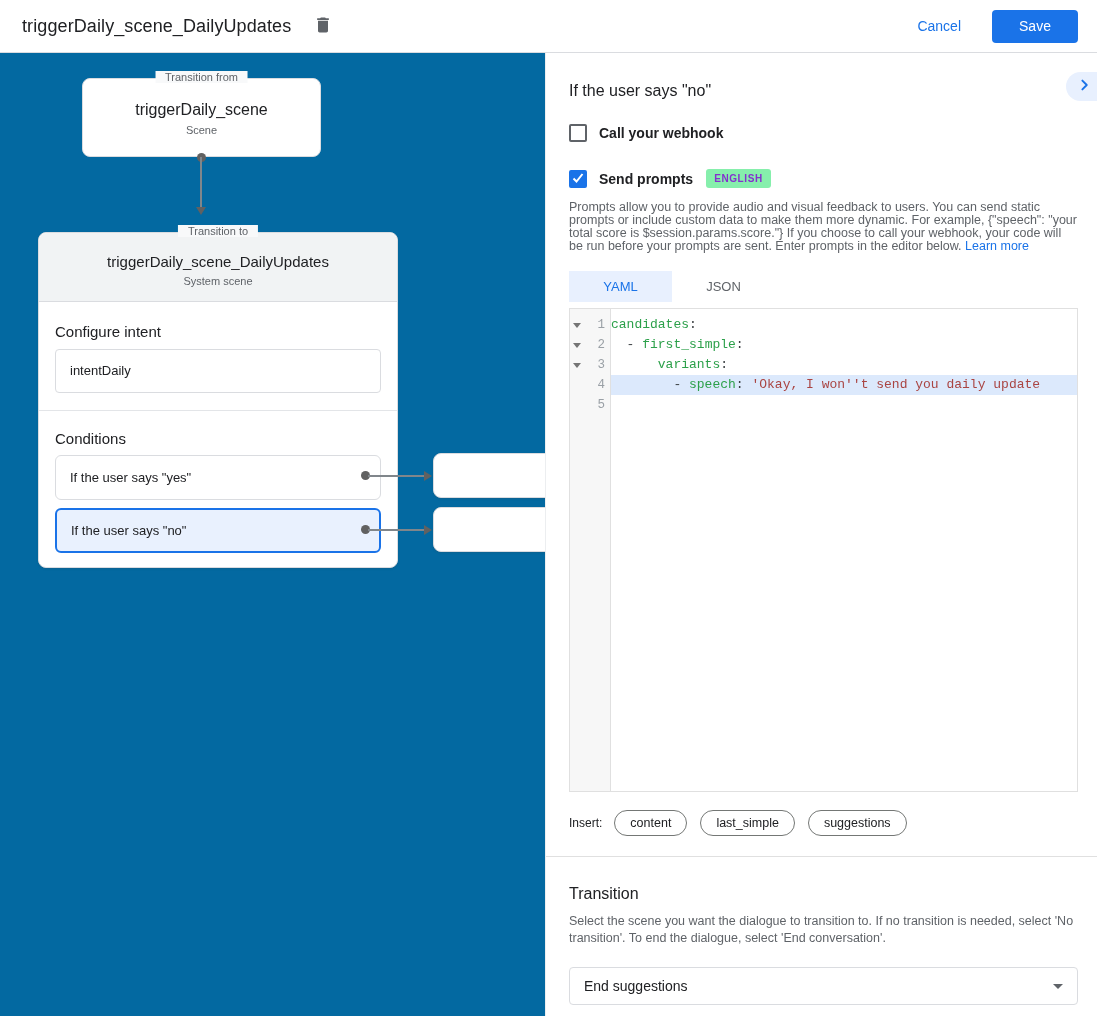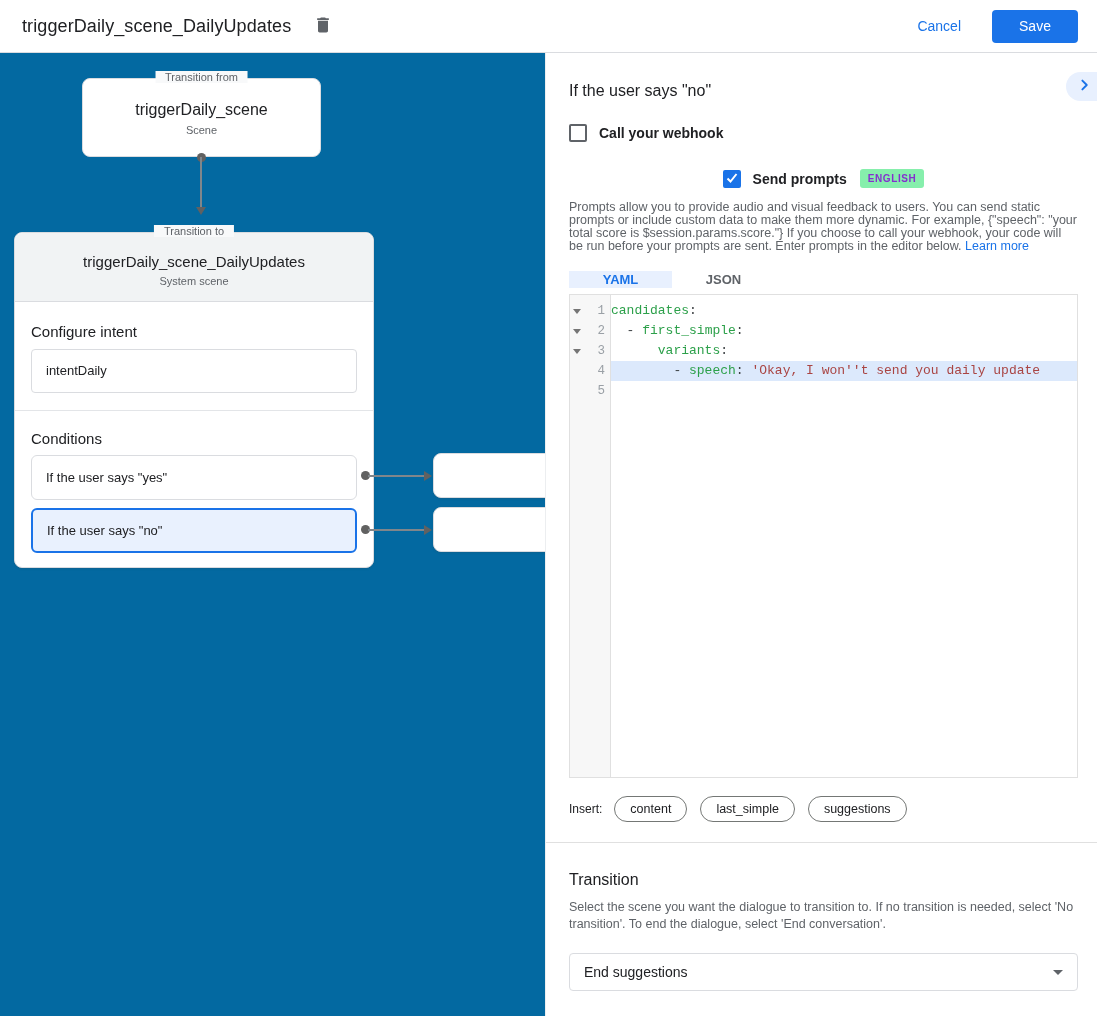--- a/index.html
+++ b/index.html
@@ -32,21 +32,21 @@
   .from-sub { margin-top:5px; font-size:11px; color:#5f6368; }
 
   .conn-dot { position:absolute; width:9px; height:9px; border-radius:50%; background:#616161; }
   .vline { position:absolute; width:2px; background:#80868b; }
   .arrow-down { position:absolute; width:0; height:0;
     border-left:5px solid transparent; border-right:5px solid transparent; border-top:8px solid #616161; }
   .hline { position:absolute; height:2px; background:#80868b; }
   .arrow-right { position:absolute; width:0; height:0;
     border-top:5px solid transparent; border-bottom:5px solid transparent; border-left:8px solid #616161; }
 
-  .to-card { left:14px; top:179px; width:360px; height:336px;
+  .to-card { left:38px; top:179px; width:360px; height:336px;
     box-shadow:0 1px 2px rgba(60,64,67,.18); }
   .to-head { height:69px; background:#f1f3f4; border-bottom:1px solid #dadce0;
     border-radius:8px 8px 0 0; text-align:center; }
   .to-title { padding-top:20px; font-size:15px; color:#202124; }
   .to-sub { margin-top:5px; font-size:11px; color:#5f6368; }
   .sec-label { margin:21px 0 0 16px; font-size:15px; color:#202124; }
   .intent-box { margin:9px 16px 0 16px; height:44px; border:1px solid #dadce0; border-radius:4px;
     font-size:13px; color:#202124; line-height:42px; padding-left:14px; background:#fff; }
   .card-divider { margin-top:17px; border-top:1px solid #e3e5e8; }
   .cond-row { margin:8px 16px 0 16px; height:45px; border:1px solid #dadce0; border-radius:6px;
@@ -57,34 +57,34 @@
 
   
   .p-pad { padding:0 19px 0 23px; }
   .p-heading { padding-top:29px; font-size:16px; color:#202124; }
   .collapse-btn { position:absolute; top:19px; right:0; width:31px; height:29px;
     background:#e8f0fe; border:none; border-radius:16px 0 0 16px; cursor:pointer;
     display:flex; align-items:center; justify-content:center; padding-left:6px; }
 
   .chk-row { display:flex; align-items:center; }
   .chk-row.webhook { margin-top:24px; }
-  .chk-row.prompts { margin-top:27px;justify-content:center; }
+  .chk-row.prompts { margin-top:27px; }
   .chk { width:18px; height:18px; border:2px solid #5f6368; border-radius:2px; background:#fff;
     flex:none; cursor:pointer; display:flex; align-items:center; justify-content:center; }
   .chk.checked { background:#1a73e8; border-color:#1a73e8; }
   .chk-label { margin-left:12px; font-size:14px; font-weight:700; color:#202124; }
   .lang-badge { margin-left:13px; background:#86efac; color:#8430ce; font-size:10px;
     font-weight:700; letter-spacing:.6px; padding:4px 8px; border-radius:3px; }
 
   .desc { margin-top:13px; font-size:12.5px; line-height:13px; color:#5f6368; max-width:512px; }
   .link { color:#1a73e8; text-decoration:none; cursor:pointer; }
 
   .tabs { margin-top:18px; display:flex; }
-  .tab { width:103px; height:17px; display:flex; align-items:center; justify-content:center;
-    font-size:13px; font-weight:700; color:#5f6368; cursor:pointer; }
+  .tab { width:103px; height:31px; display:flex; align-items:center; justify-content:center;
+    font-size:13px; font-weight:400; color:#5f6368; cursor:pointer; }
   .tab.active { background:#e8f0fe; color:#1a73e8; }
 
   .editor { margin-top:6px; height:484px; border:1px solid #e0e0e0; display:flex;
     background:#fff; font-family:"Liberation Mono","DejaVu Sans Mono",monospace; font-size:13px; }
   .gutter { width:41px; flex:none; background:#f7f7f7; border-right:1px solid #e0e0e0; padding-top:6px; }
   .gutter-row { height:20px; display:flex; align-items:center; }
   .fold { width:13px; display:flex; justify-content:center; }
   .fold.show::after { content:""; width:0; height:0; border-left:4px solid transparent;
     border-right:4px solid transparent; border-top:5px solid #757575; }
   .lnum { flex:1; text-align:right; padding-right:5px; color:#9aa0a6; font-size:12.5px; }

